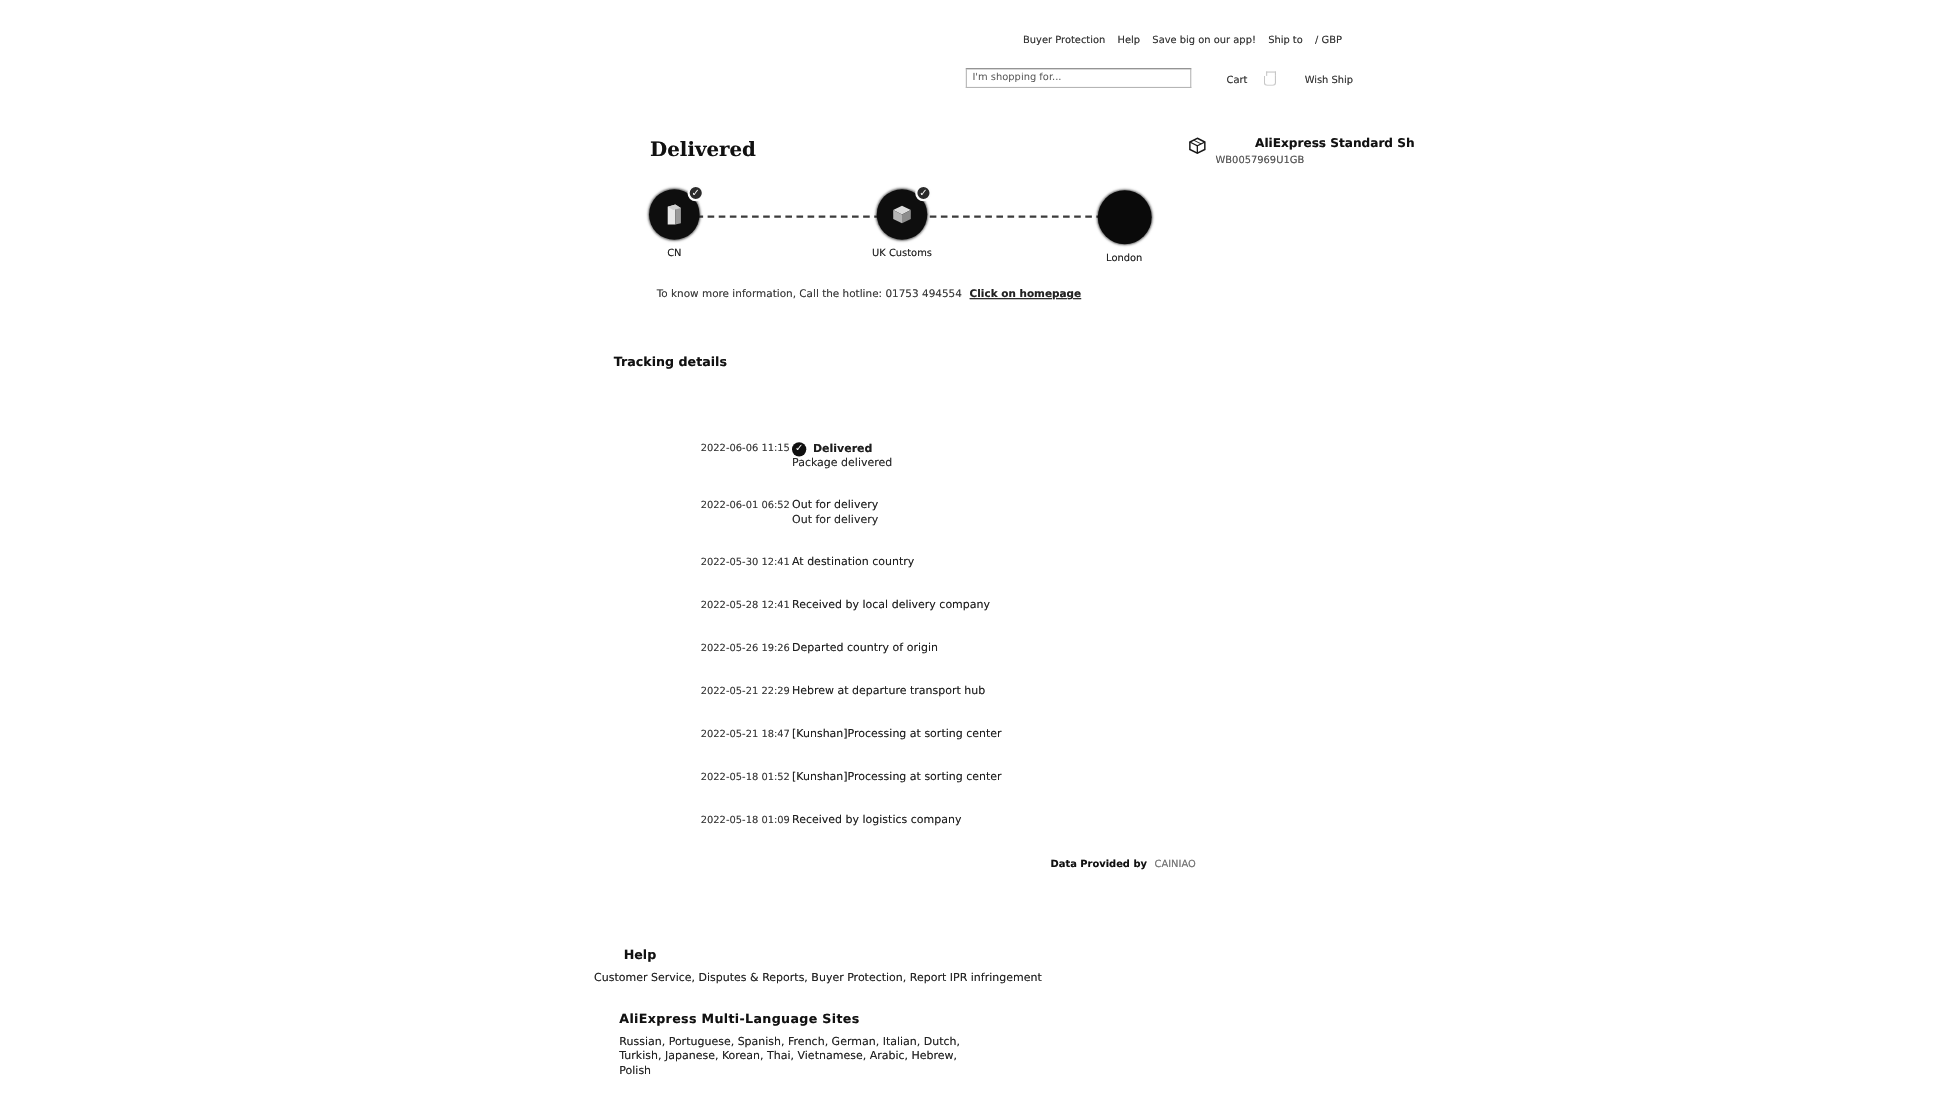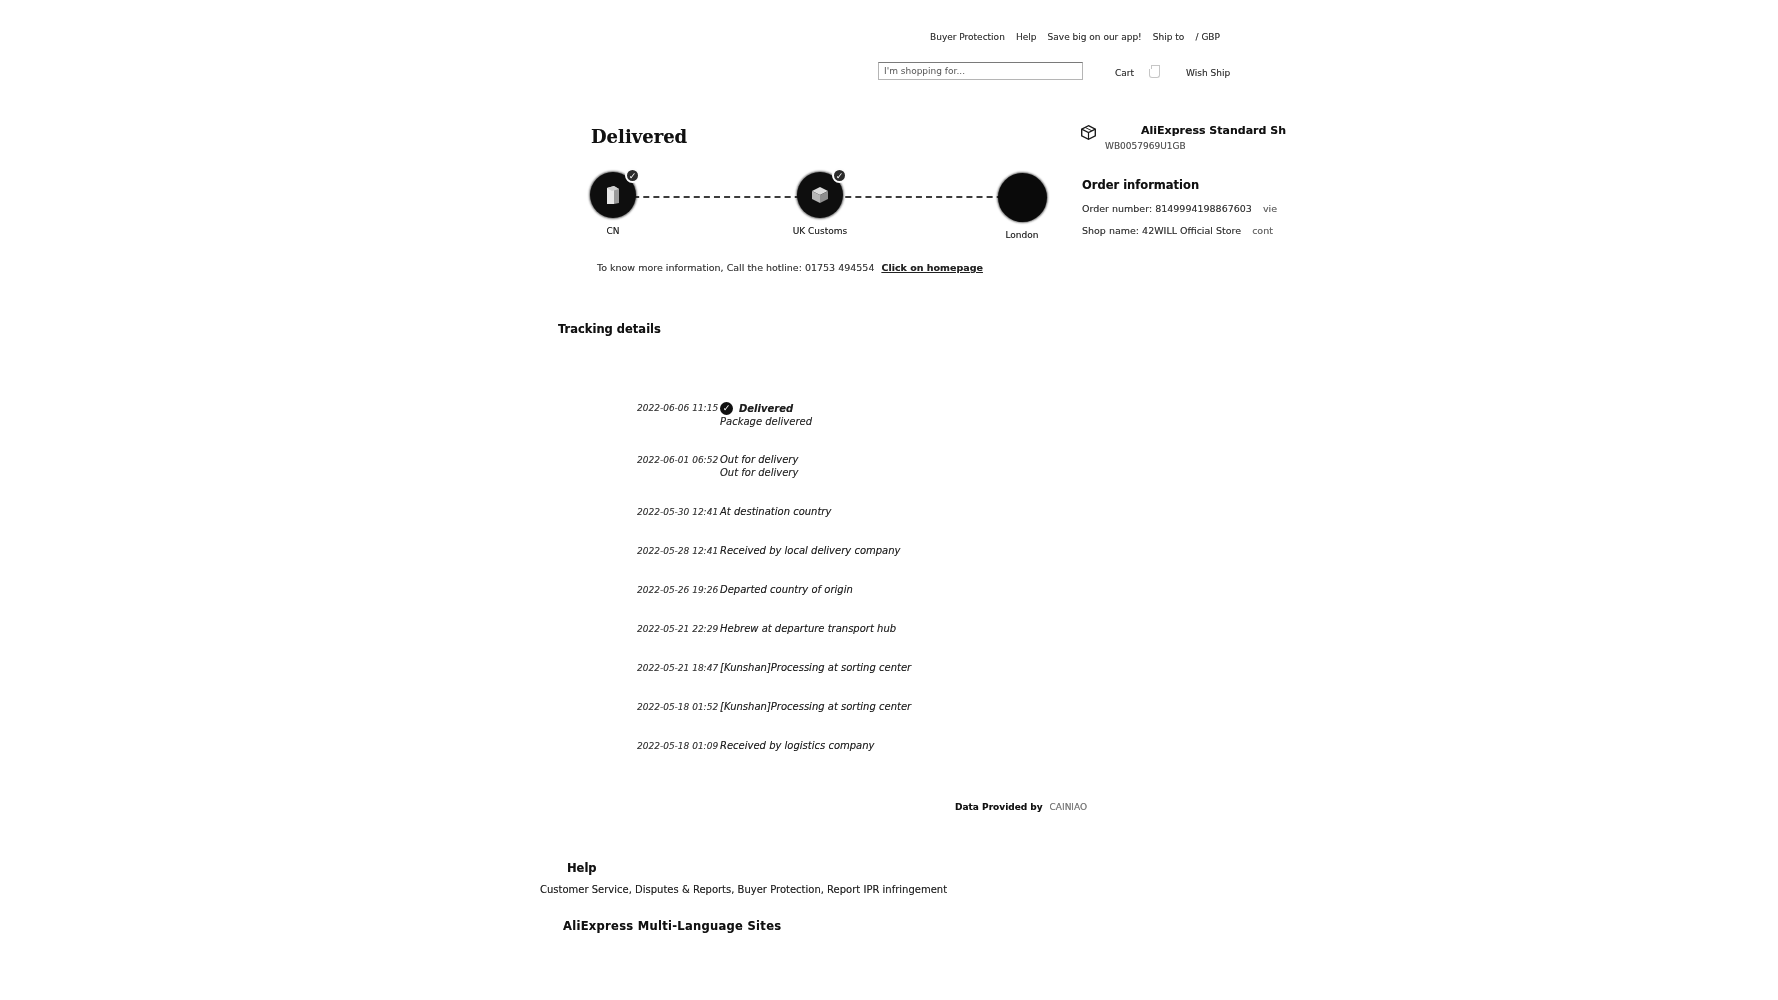--- a/index.html
+++ b/index.html
@@ -61,31 +61,31 @@
   .oi-row { font-size: 9.5px; color: #333; margin-top: 11px; white-space: nowrap; }
   .oi-row .trunc { color: #666; margin-left: 8px; }
 
   
   .td-title { position: absolute; left: 558px; top: 322px; font-size: 11.5px; font-weight: bold; color: #111; }
   .address { position: absolute; left: 702px; top: 362px; display: flex; gap: 8px; font-size: 10px; color: #222; }
   .addr-icon { width: 11px; height: 11px; border: 1px solid #bbb; border-radius: 50%; margin-top: 2px; flex: 0 0 auto; }
   .addr-line2 { margin-top: 4px; letter-spacing: .3px; }
 
   .events { position: absolute; left: 637px; top: 402px; width: 420px; }
-  .event { display: flex; margin-bottom: 27px; font-style: italic; }
+  .event { display: flex; margin-bottom: 27px; }
   .event.ev0 { margin-bottom: 26px; }
   .event.ev1 { }
   .ev-time { width: 83px; flex: 0 0 auto; font-size: 9px; color: #3a3a3a; padding-top: 1px; }
   .ev-status { font-size: 10px; color: #1d1d1d; line-height: 12px; display: flex; align-items: center; gap: 6px; }
   .ev-status.bold { font-weight: bold; }
   .ev-detail { font-size: 10px; color: #2a2a2a; line-height: 12px; margin-top: 1px; }
   .check-badge { width: 13px; height: 13px; border-radius: 50%; background: #101010; color: #fff;
     font-size: 9px; line-height: 13px; text-align: center; flex: 0 0 auto; }
 
-  .data-provided { position: absolute; left: 955px; top: 802px; font-size: 9px; text-align: right; }
+  .data-provided { position: absolute; left: 955px; top: 781px; font-size: 9px; text-align: right; }
   .data-provided .dp-label { font-weight: bold; color: #111; }
   .data-provided .provider { color: #7a7a7a; margin-left: 4px; }
 
   
   .f-help-title { position: absolute; left: 567px; top: 861px; font-size: 11.5px; font-weight: bold; color: #111; }
   .f-help-links { position: absolute; left: 540px; top: 884px; font-size: 10px; color: #222; cursor: pointer; }
   .f-sites-title { position: absolute; left: 563px; top: 919px; font-size: 11.5px; font-weight: bold; color: #111; letter-spacing: .3px; }
   .f-sites-links { position: absolute; left: 563px; top: 941px; width: 332px; font-size: 10px;
     line-height: 13px; color: #222; cursor: pointer; }
 </style>
@@ -160,33 +160,20 @@
       <polyline points="2,6 10,10 18,6" fill="none" stroke="#1a1a1a" stroke-width="1.4"></polyline>
       <line x1="10" y1="10" x2="10" y2="18" stroke="#1a1a1a" stroke-width="1.4"></line>
       <polyline points="6,4 14,8" fill="none" stroke="#1a1a1a" stroke-width="1.1"></polyline>
     </svg>
     <div>
       <div class="carrier-name">AliExpress Standard Sh</div>
       <div class="tracking-no">WB0057969U1GB</div>
     </div>
   </div>
 
-  <div class="order-info">
-    <div class="oi-title">Order information</div>
-    <div class="oi-row">
-      <span>Order number:</span>
-      <span>8149994198867603</span>
-      <span class="trunc">vie</span>
-    </div>
-    <div class="oi-row">
-      <span>Shop name:</span>
-      <span>42WILL Official Store</span>
-      <span class="trunc">cont</span>
-    </div>
-  </div>
 
   <div class="td-title">Tracking details</div>
 
 
   <div class="events">
 
     <div class="event ev0">
       <div class="ev-time">2022-06-06 11:15</div>
       <div>
         <div class="ev-status bold">
@@ -245,14 +232,15 @@
   </div>
 
   <div class="data-provided">
     <span class="dp-label">Data Provided by</span>
     <span class="provider">CAINIAO</span>
   </div>
 
   <div class="f-help-title">Help</div>
   <div class="f-help-links">Customer Service, Disputes &amp; Reports, Buyer Protection, Report IPR infringement</div>
   <div class="f-sites-title">AliExpress Multi-Language Sites</div>
+  <div class="f-sites-links">Russian, Portuguese, Spanish, French, German, Italian, Dutch, Turkish, Japanese, Korean, Thai, Vietnamese, Arabic, Hebrew, Polish</div>
 
 </div>
 
 </body></html>

